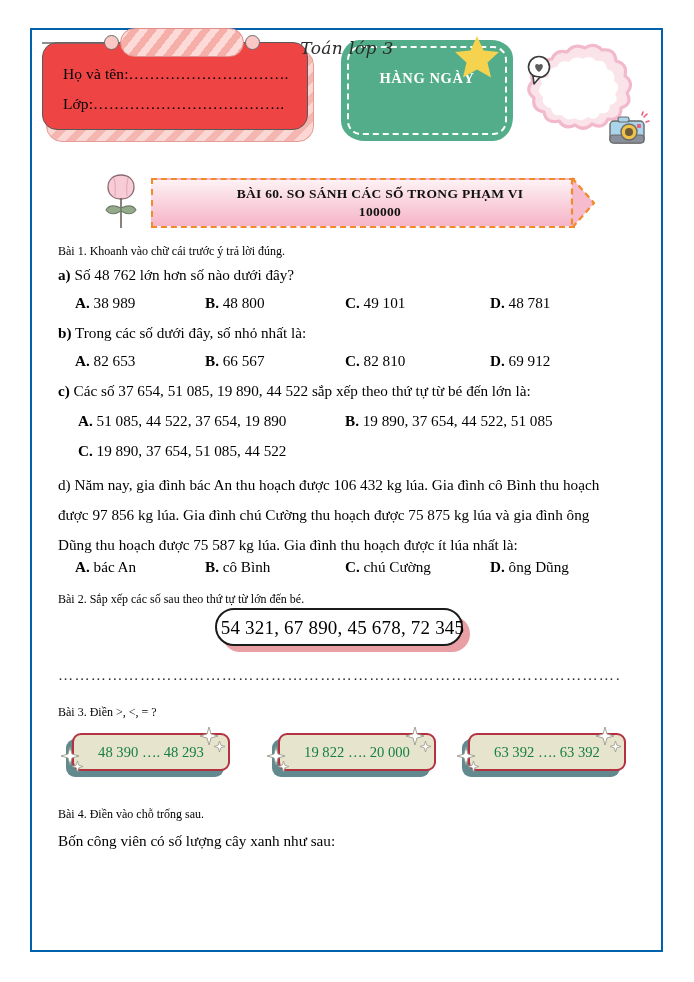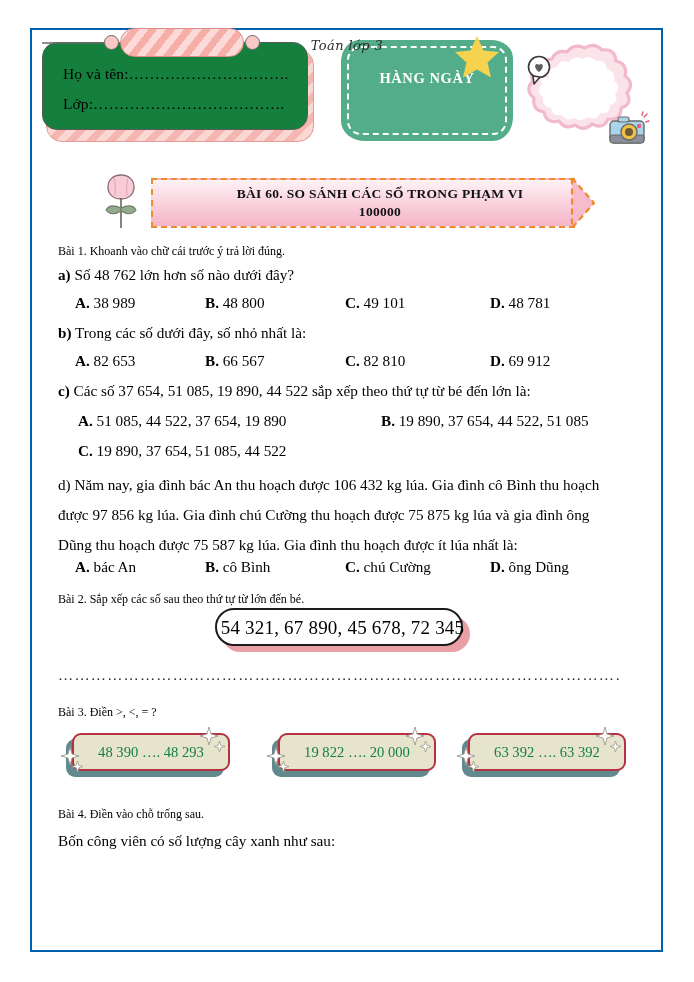--- a/index.html
+++ b/index.html
@@ -58,21 +58,21 @@
     border: 1.4px solid #e79b96;
     box-sizing: border-box;
   }
   #name-card-body {
     position: absolute;
     left: 0;
     top: 0;
     width: 266px;
     height: 88px;
     border-radius: 15px;
-    background: #15803d;
+    background: #ef4444;
     border: 1.6px solid #595959;
     box-sizing: border-box;
   }
   #name-card-tab {
     position: absolute;
     left: 78px;
     top: -14px;
     width: 124px;
     height: 29px;
     border-radius: 15px;
@@ -158,21 +158,21 @@
     width: 126px;
     height: 96px;
   }
   #cloud-text {
     position: absolute;
     left: 0; right: 0;
     top: 38px;
     text-align: center;
     font-family: "DejaVu Serif", serif;
     font-style: italic;
-    font-size: 13px;
+    font-size: 17px;
     color: #2c2c2c;
     letter-spacing: 0.4px;
   }
   #heart-bubble {
     position: absolute;
     left: 525px;
     top: 55px;
     width: 30px;
     height: 30px;
   }
@@ -275,21 +275,21 @@
   }
   .opt {
     position: absolute;
     white-space: nowrap;
   }
   .opt-a { left: 75px; }
   .opt-b { left: 205px; }
   .opt-c { left: 345px; }
   .opt-d { left: 490px; }
   .opt-wide-a { left: 78px; }
-  .opt-wide-b { left: 345px; margin-left: 36px; }
+  .opt-wide-b { left: 345px; }
 
   
   #pill-box {
     position: absolute;
     left: 215px;
     top: 608px;
     width: 255px;
     height: 44px;
   }
   #pill-shadow {

